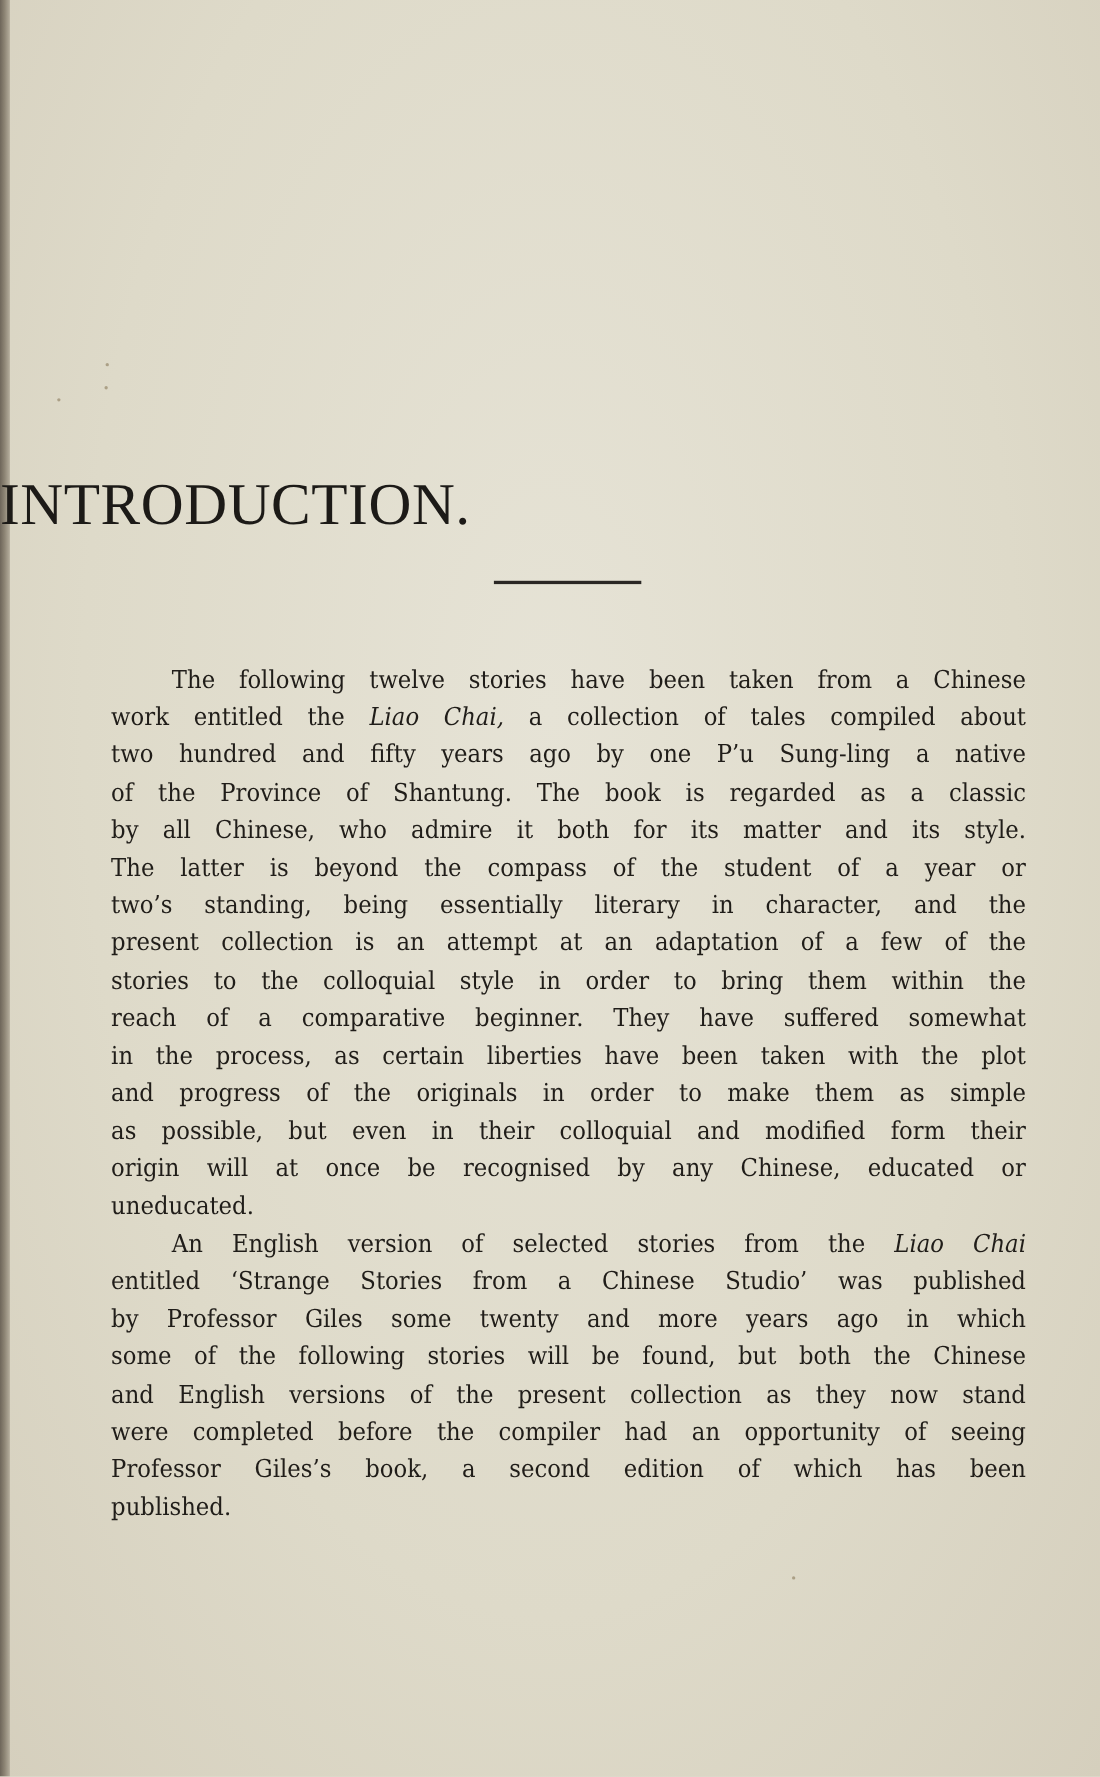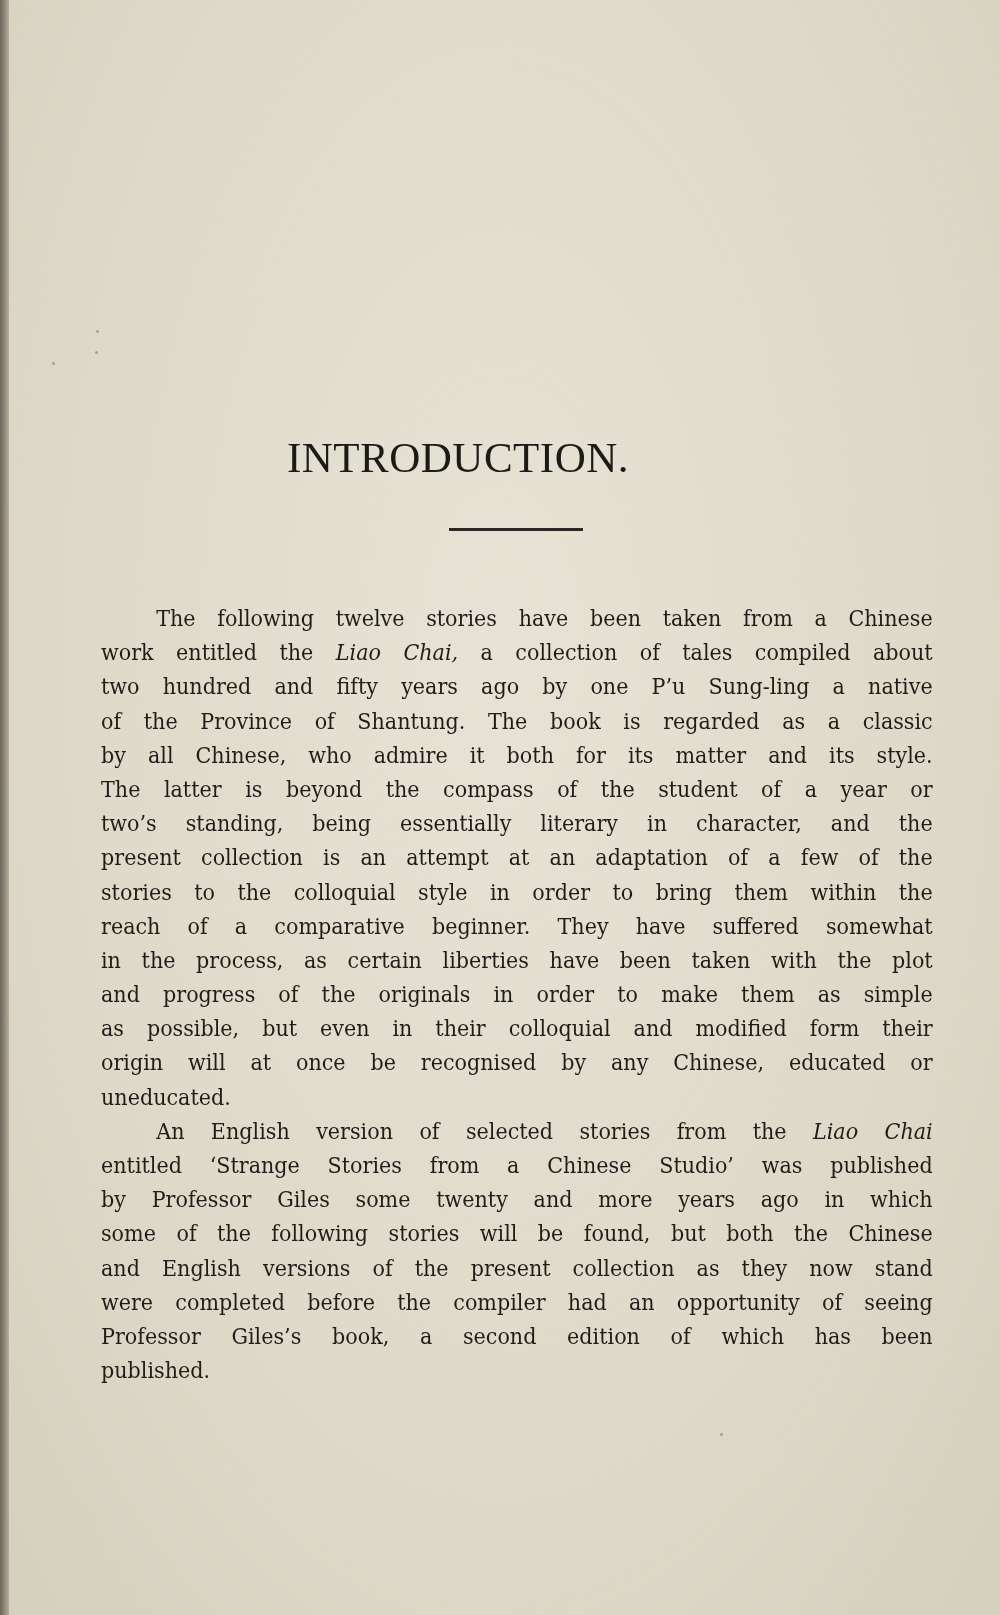--- a/index.html
+++ b/index.html
@@ -24,23 +24,23 @@
     .spine {
       position: absolute;
       left: 0; top: 0;
       width: 9px; height: 1615px;
       background: linear-gradient(to right, #6e665a 0%, #8c8474 45%, #b5ae9d 100%);
     }
     .title {
       position: absolute;
       left: 0; width: 916px;
       top: 433px;
-      text-align: center;
+      text-align: left;
       font-family: "Liberation Serif", serif;
-      font-size: 43px;
+      font-size: 54px;
       letter-spacing: 0.5px;
       color: #1c1a17;
       line-height: 50px;
     }
     .rule {
       position: absolute;
       left: 449px;
       top: 528px;
       width: 134px;
       height: 3px;

